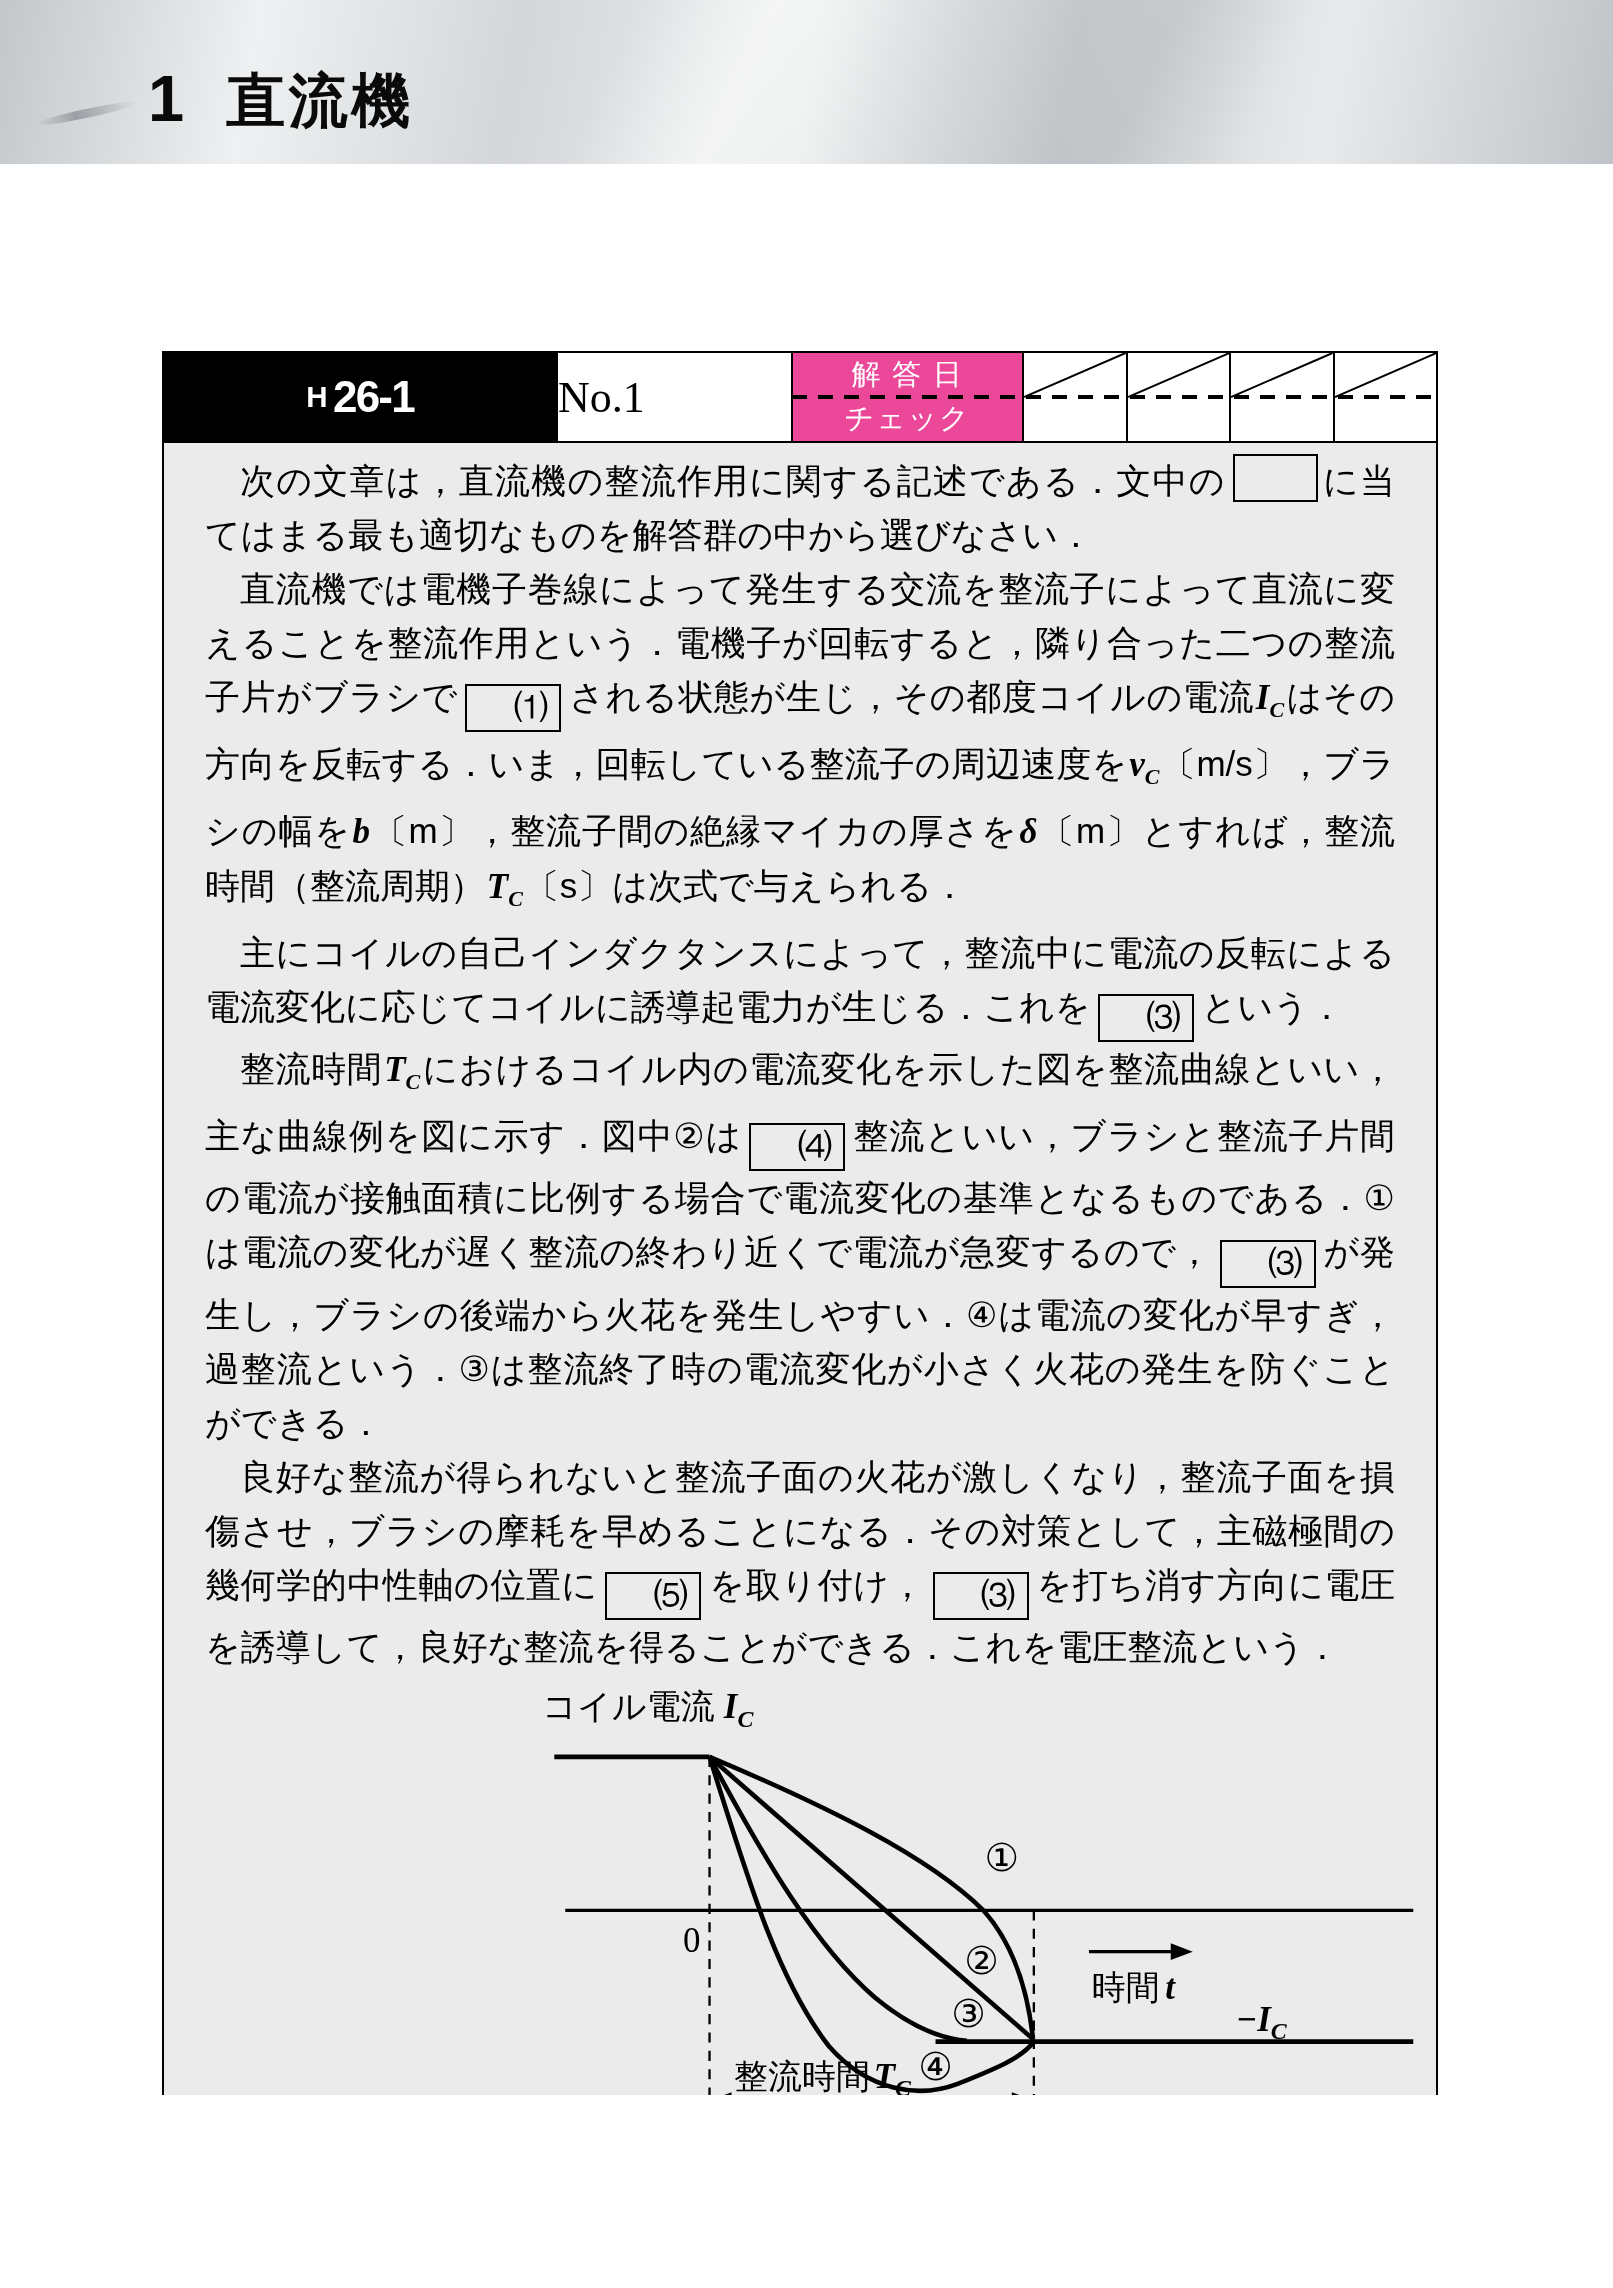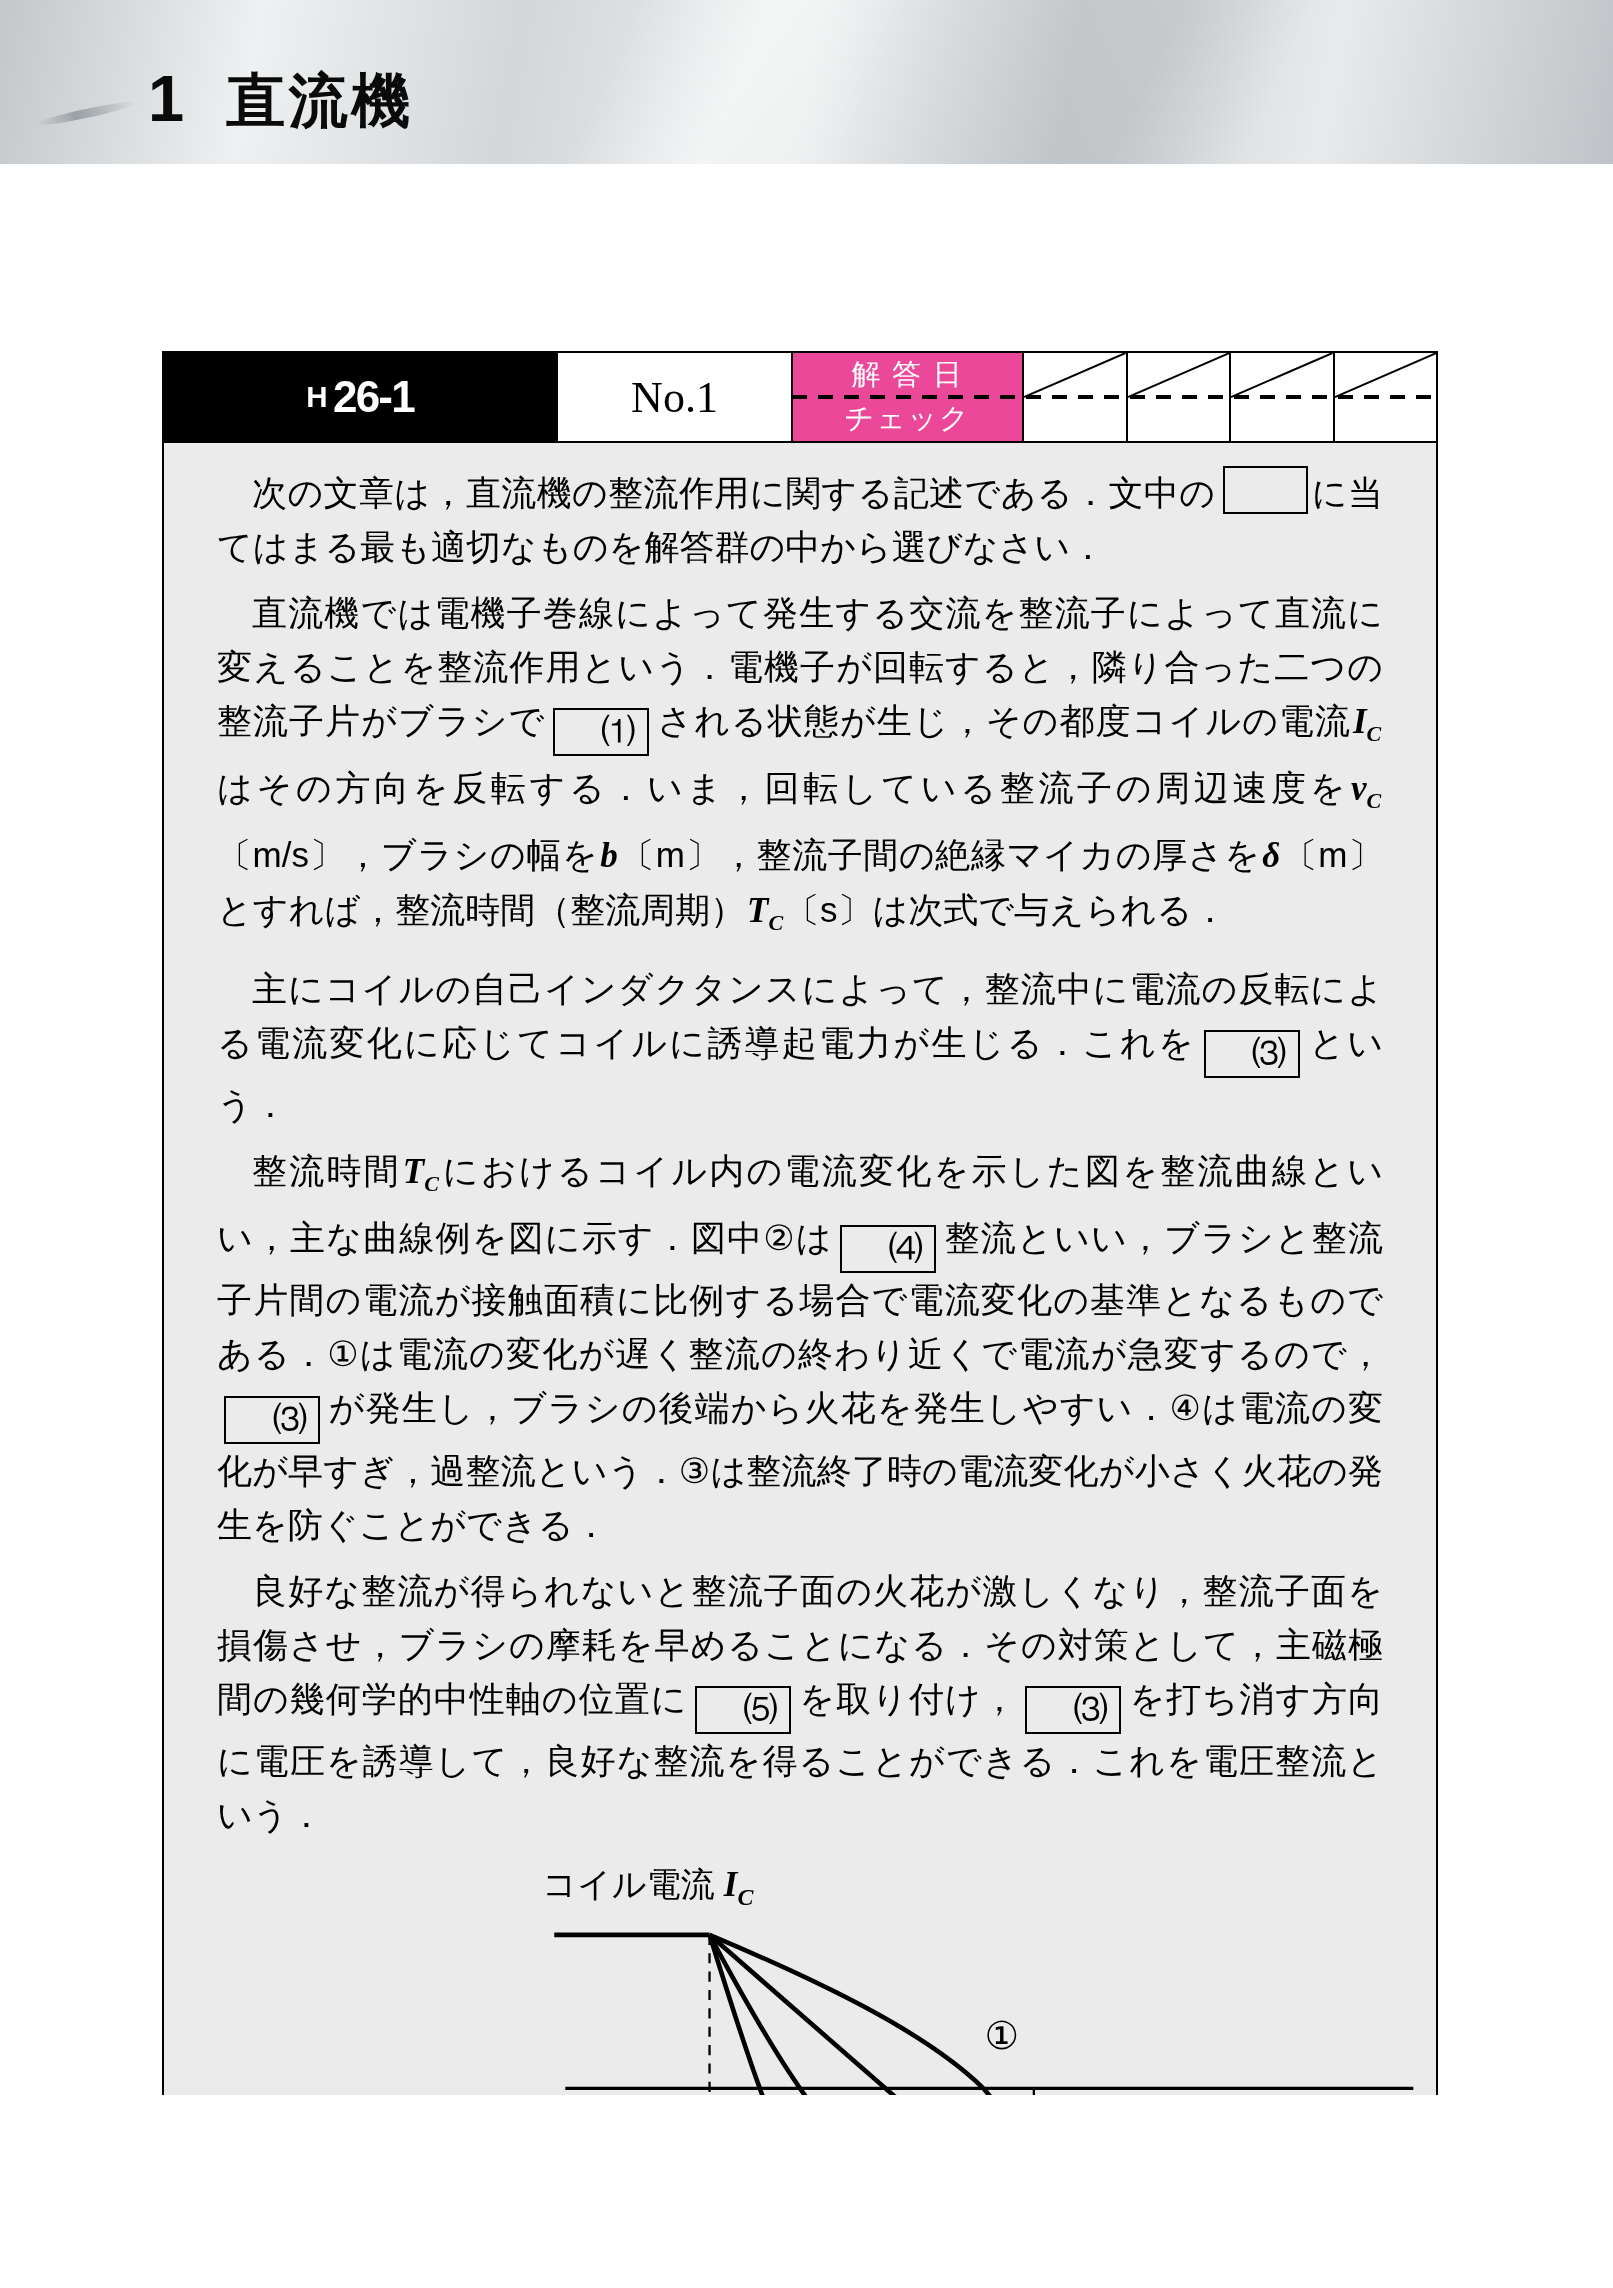--- a/index.html
+++ b/index.html
@@ -19,35 +19,35 @@
   .chapter-num { font-size:65px; letter-spacing:0; }
   .chapter-name { font-size:59px; letter-spacing:3.7px; }
 
   
   .problem-box { position:absolute; left:162px; top:351px; width:1276px; }
 
   .phead { position:relative; display:flex; height:92px; border:2.8px solid #000; background:#fff; }
   .cell-id { width:392px; background:#000; color:#fff; display:flex; align-items:center; justify-content:center; }
   .cell-id .h { font-size:29.5px; font-weight:bold; margin-right:5.5px; }
   .cell-id .num { font-size:44px; font-weight:800; letter-spacing:-1.8px; font-family:"Liberation Sans","DejaVu Sans",sans-serif; }
-  .cell-no { width:235px; border-left:2.8px solid #000; display:flex; align-items:center; justify-content:center;
+  .cell-no { width:235px; border-left:2.8px solid #000; display:flex; align-items:center; 
     font-family:"Liberation Serif","DejaVu Serif",serif; font-size:44px; }
   .cell-answer { width:231px; border-left:2.8px solid #000; background:#ec4899; color:#fff;
     display:flex; flex-direction:column; }
   .cell-answer div { flex:1; display:flex; align-items:center; justify-content:center; font-size:29px; letter-spacing:1.8px; }
   .date-cell { flex:1; border-left:2.8px solid #000; position:relative; background:#fff; }
   .date-cell svg { position:absolute; inset:0; width:100%; height:100%; }
   .dash-line { position:absolute; left:628px; right:0; top:calc(50% - 1.8px); height:3.7px;
     background:repeating-linear-gradient(90deg,#000 0 14.8px,transparent 14.8px 26px); pointer-events:none; }
 
   .pbody { position:relative; height:1652px; background:#ebebeb;
     border-left:2.8px solid #000; border-right:2.8px solid #000; padding:11px 41px 0 41px; overflow:hidden; }
 
   .problem-text { font-size:35px; line-height:54px; text-align:justify; }
-  .problem-text p { margin:12px; }
+  .problem-text p { margin:0; }
   .problem-text p.indent { text-indent:35px; }
   .problem-text p.equation { text-indent:0; margin:5.5px 0 5.5px 199px; text-align:left; }
   .math { font-family:"Liberation Serif","DejaVu Serif",serif; font-style:italic; font-weight:bold; padding:0 1.8px; }
   .math sub { font-size:22px; font-style:italic; }
   .blank-box { display:inline-block; min-width:96px; height:48px; line-height:42px; border:2.8px solid #000;
     background:#ebebeb; text-align:center; font-size:33px; font-style:normal; vertical-align:-9.2px; margin:0 7.4px; }
   .blank-box.empty { min-width:85px; margin-right:3.7px; }
 
   
   .figure-wrap { width:1034px; height:441px; margin-left:197px; margin-top:1.8px; position:relative; }

